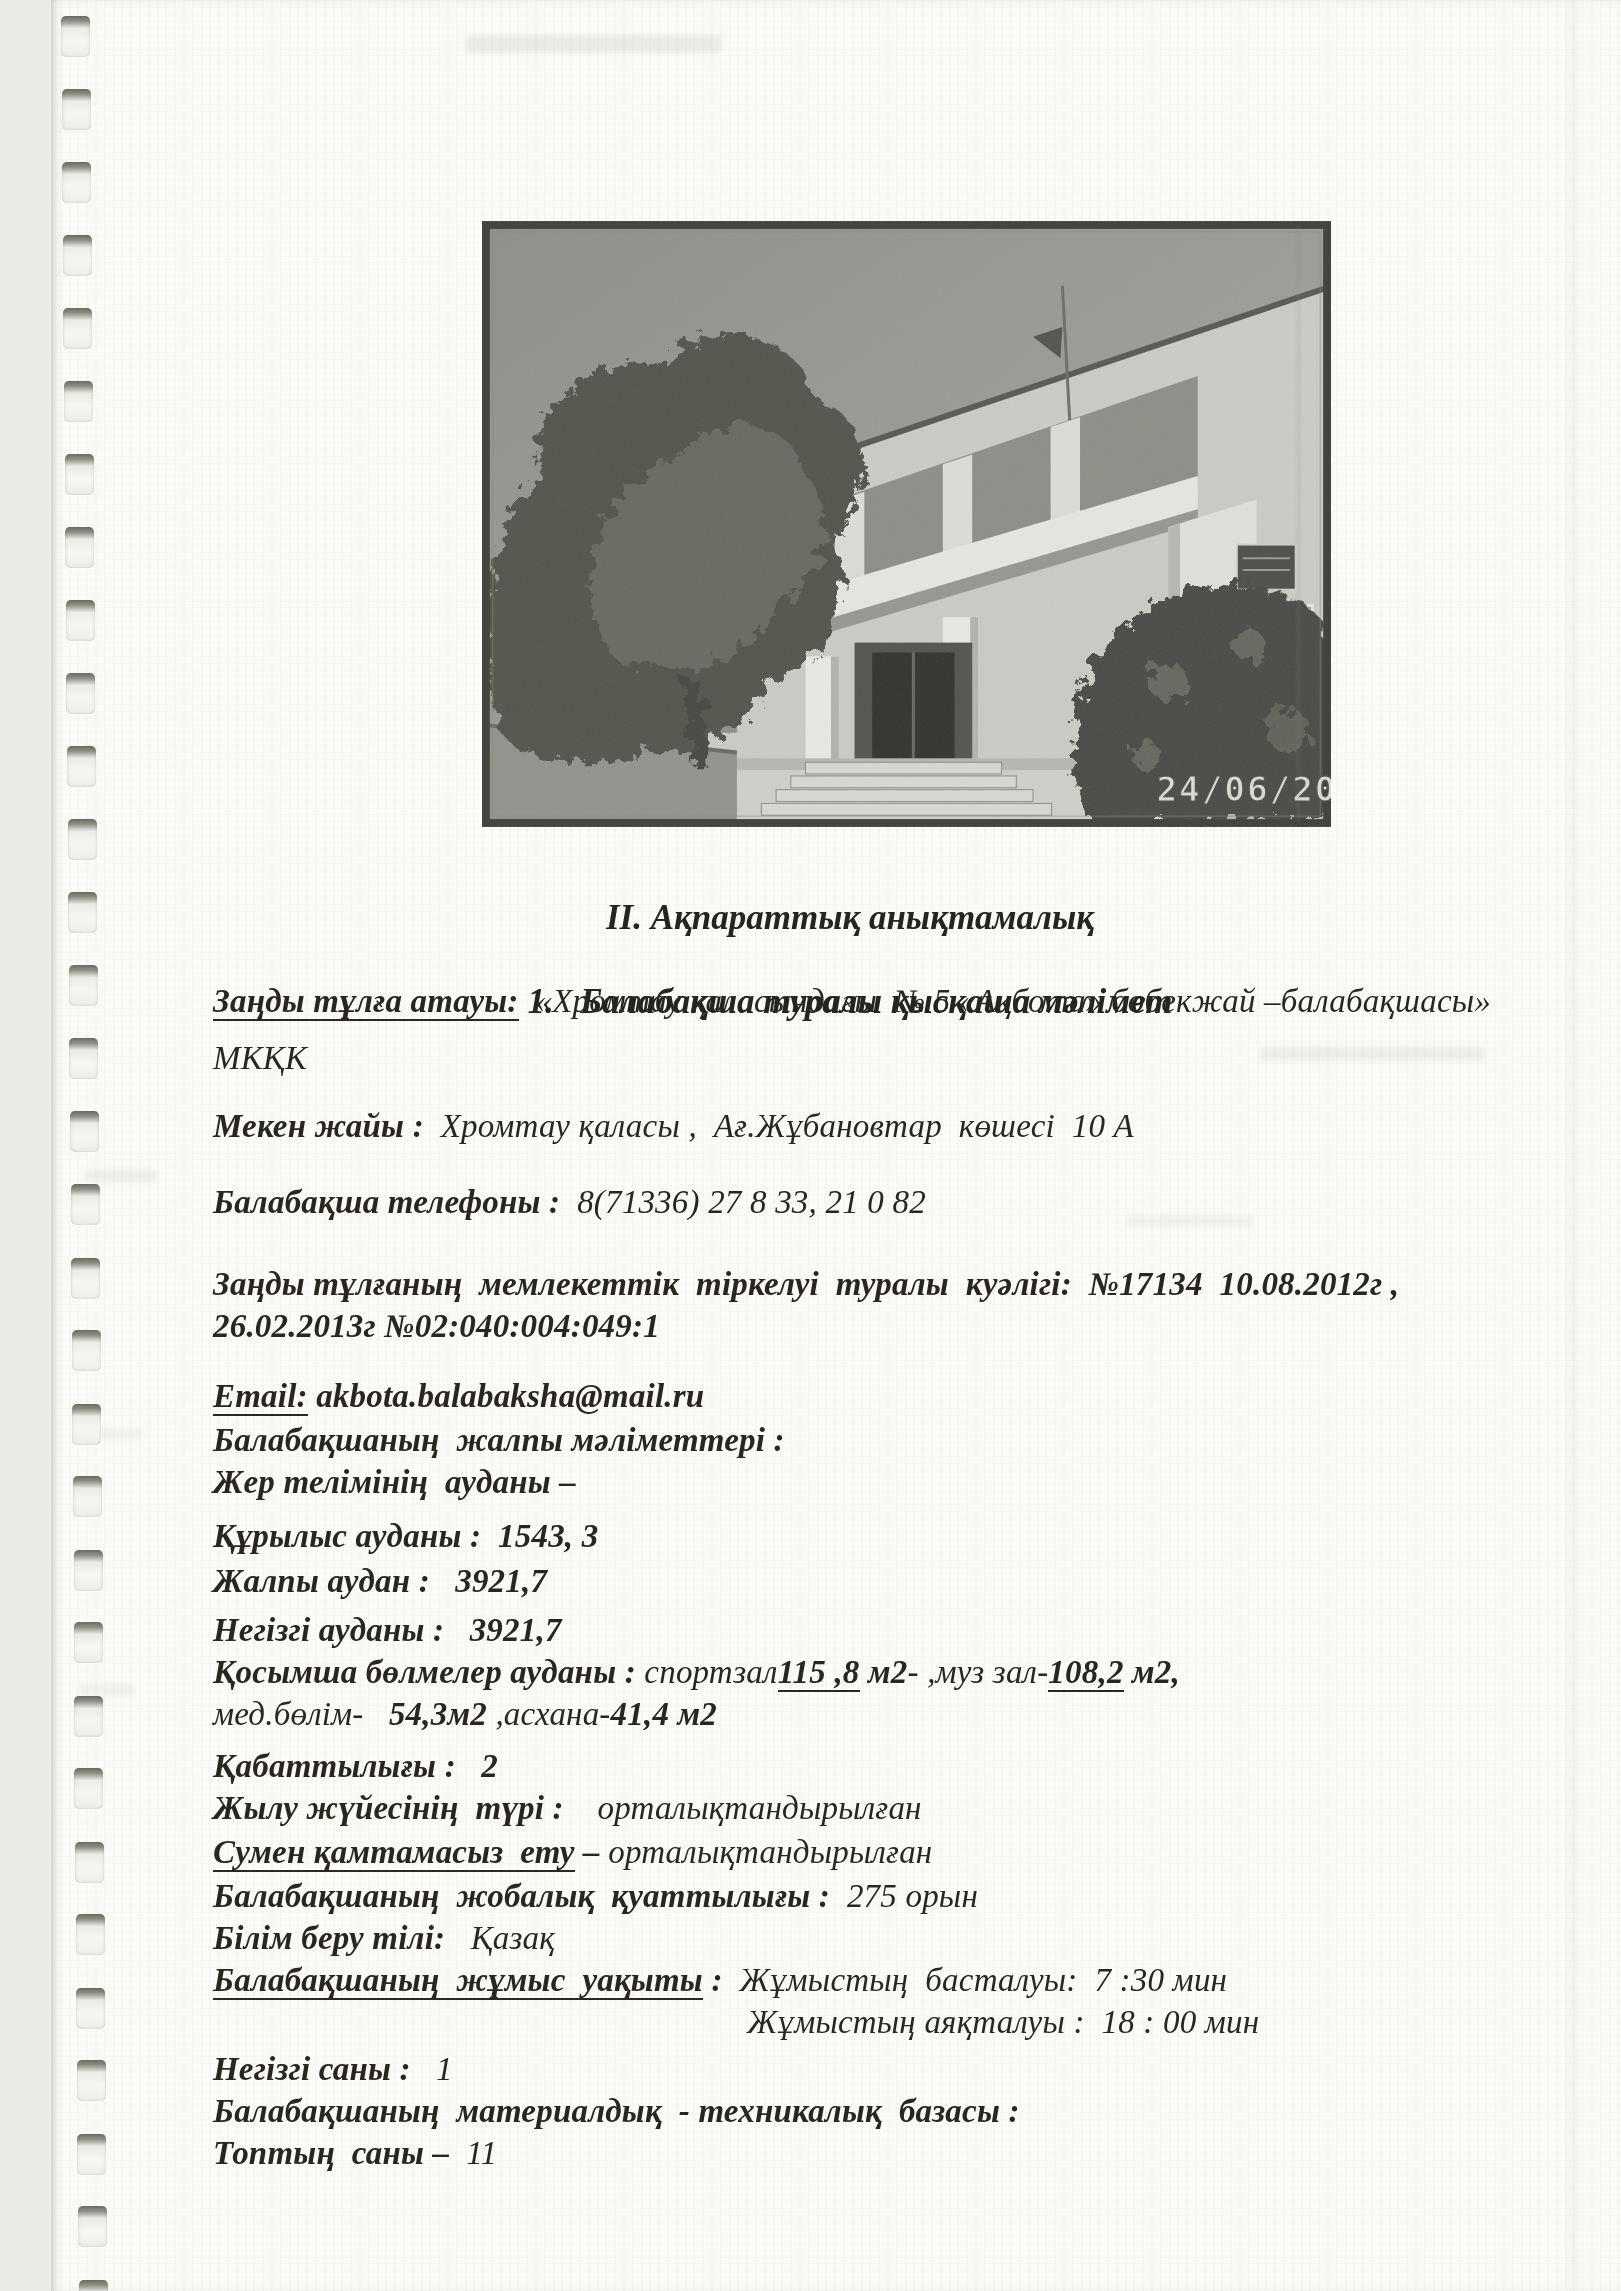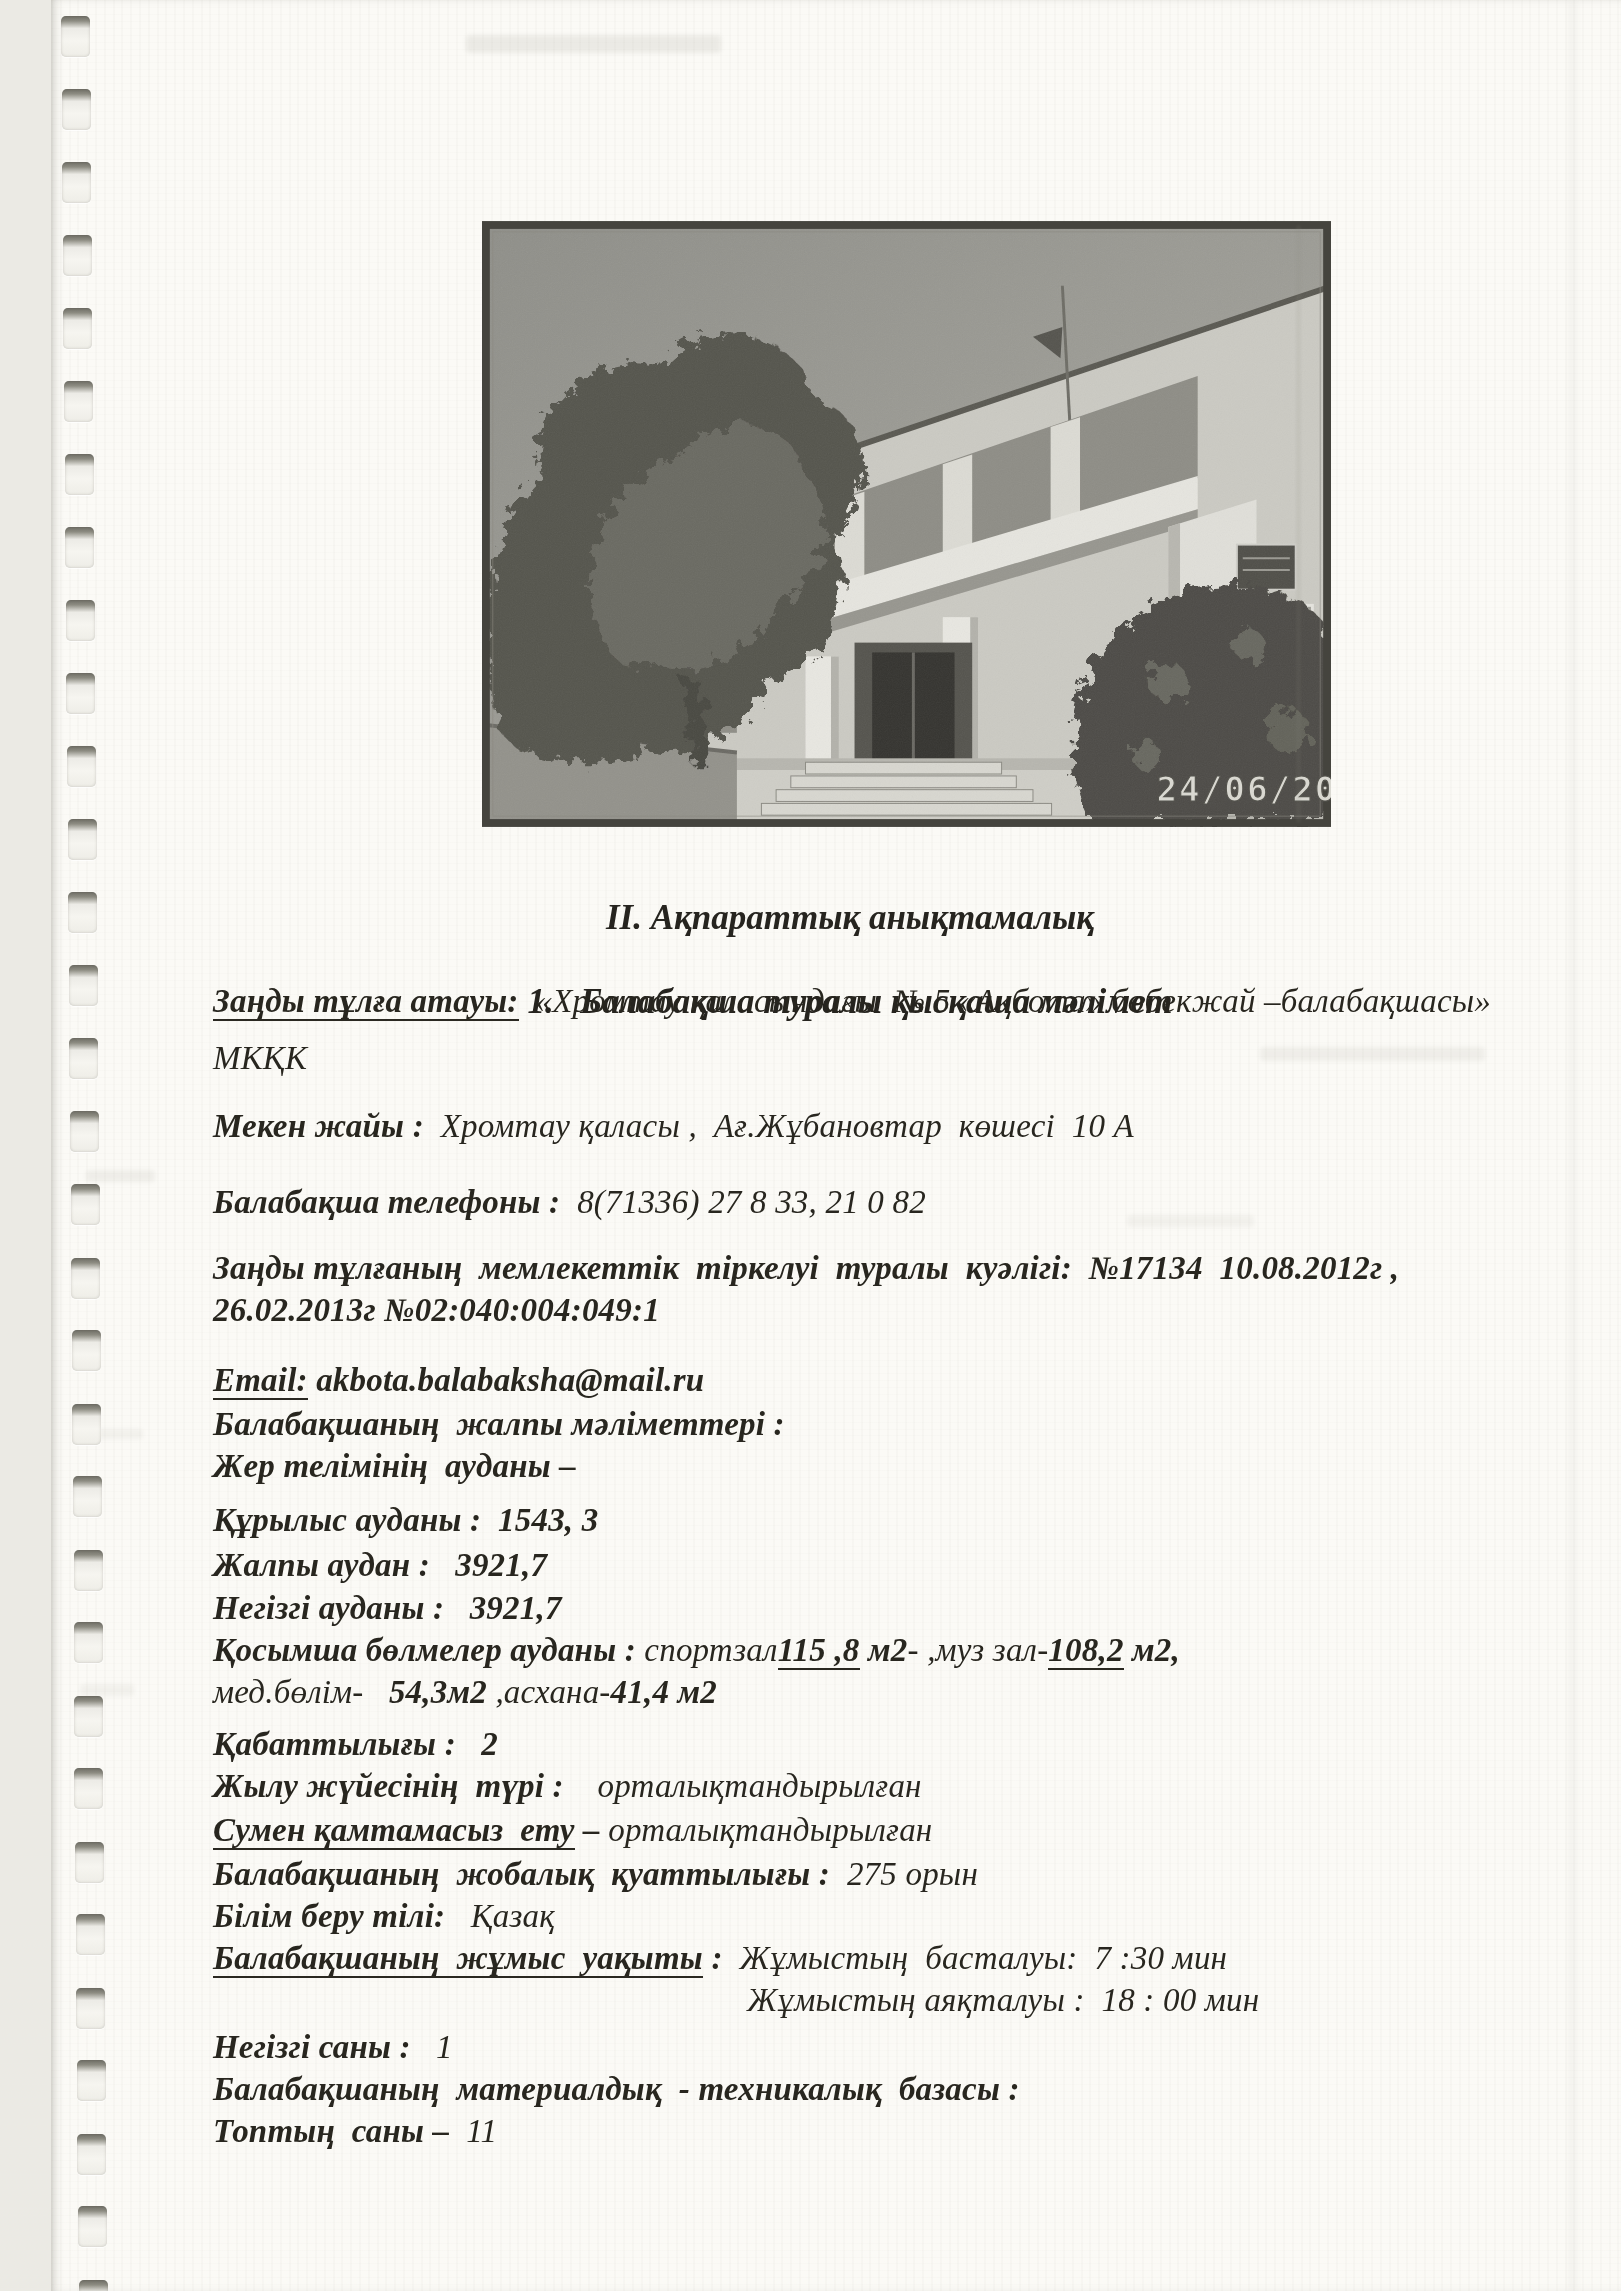--- a/index.html
+++ b/index.html
@@ -141,28 +141,28 @@
   <div class="headings">
     <div class="h1">II. Ақпараттық анықтамалық</div>
     <div class="h2">1.   Балабақша туралы қысқаша мәлімет</div>
   </div>
 
   <div class="textblock">
       <div class="row"><span class="b u">Заңды тұлға атауы:</span><span class="">  «Хромтау қаласындағы  № 5 «Ақбота» бөбекжай –балабақшасы»</span></div>
       <div class="row" style="margin-top: 14.7px;"><span class="">МКҚК</span></div>
       <div class="row" style="margin-top: 26.5px;"><span class="b ">Мекен жайы :</span><span class="">  Хромтау қаласы ,  Ағ.Жұбановтар  көшесі  10 А</span></div>
       <div class="row" style="margin-top: 34px;"><span class="b ">Балабақша телефоны :</span><span class="">  8(71336) 27 8 33, 21 0 82</span></div>
-      <div class="row" style="margin-top: 24px;"><span class="b ">Заңды тұлғаның  мемлекеттік  тіркелуі  туралы  куәлігі:</span><span class="b ">  №17134  10.08.2012г ,</span></div>
+      <div class="row" style="margin-top: 40px;"><span class="b ">Заңды тұлғаның  мемлекеттік  тіркелуі  туралы  куәлігі:</span><span class="b ">  №17134  10.08.2012г ,</span></div>
       <div class="row"><span class="b ">26.02.2013г №02:040:004:049:1</span></div>
       <div class="row" style="margin-top: 28px;"><span class="b u">Email:</span><span class="b "> akbota.balabaksha@mail.ru</span></div>
       <div class="row" style="margin-top: 2px;"><span class="b ">Балабақшаның  жалпы мәліметтері :</span></div>
       <div class="row"><span class="b ">Жер телімінің  ауданы –</span></div>
       <div class="row" style="margin-top: 12px;"><span class="b ">Құрылыс ауданы :</span><span class="b ">  1543, 3</span></div>
       <div class="row" style="margin-top: 2.9px;"><span class="b ">Жалпы аудан :</span><span class="b ">   3921,7</span></div>
-      <div class="row" style="margin-top: 1px;"><span class="b ">Негізгі ауданы :</span><span class="b ">   3921,7</span></div>
+      <div class="row" style="margin-top: 7px;"><span class="b ">Негізгі ауданы :</span><span class="b ">   3921,7</span></div>
       <div class="row"><span class="b ">Қосымша бөлмелер ауданы :</span><span class=""> спортзал</span><span class="b u">115 ,8</span><span class="b "> м2</span><span class="">- ,муз зал-</span><span class="b u">108,2</span><span class="b "> м2,</span></div>
       <div class="row"><span class="">мед.бөлім-</span><span class="b ">   54,3м2</span><span class=""> ,асхана-</span><span class="b ">41,4 м2</span></div>
       <div class="row" style="margin-top: 10px;"><span class="b ">Қабаттылығы :</span><span class="b ">   2</span></div>
       <div class="row"><span class="b ">Жылу жүйесінің  түрі :</span><span class="">    орталықтандырылған</span></div>
       <div class="row" style="margin-top: 2px;"><span class="b u">Сумен қамтамасыз  ету</span><span class="b "> – </span><span class="">орталықтандырылған</span></div>
       <div class="row" style="margin-top: 2px;"><span class="b ">Балабақшаның  жобалық  қуаттылығы :</span><span class="">  275 орын</span></div>
       <div class="row"><span class="b ">Білім беру тілі:</span><span class="">   Қазақ</span></div>
       <div class="row"><span class="b u">Балабақшаның  жұмыс  уақыты</span><span class="b "> : </span><span class=""> Жұмыстың  басталуы:  7 :30 мин</span></div>
       <div class="row" style="padding-left: 534px;"><span class="">Жұмыстың аяқталуы :  18 : 00 мин</span></div>
       <div class="row" style="margin-top: 4.9px;"><span class="b ">Негізгі саны :</span><span class="">   1</span></div>

